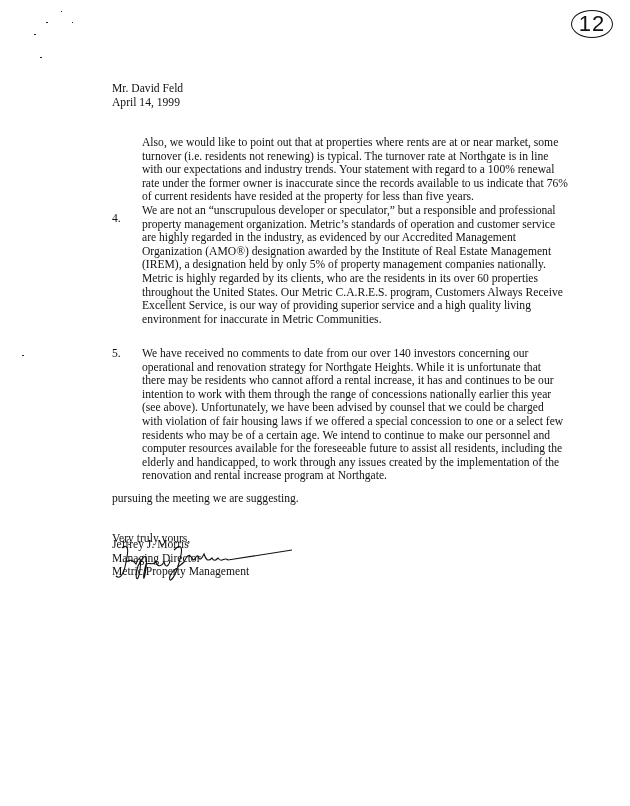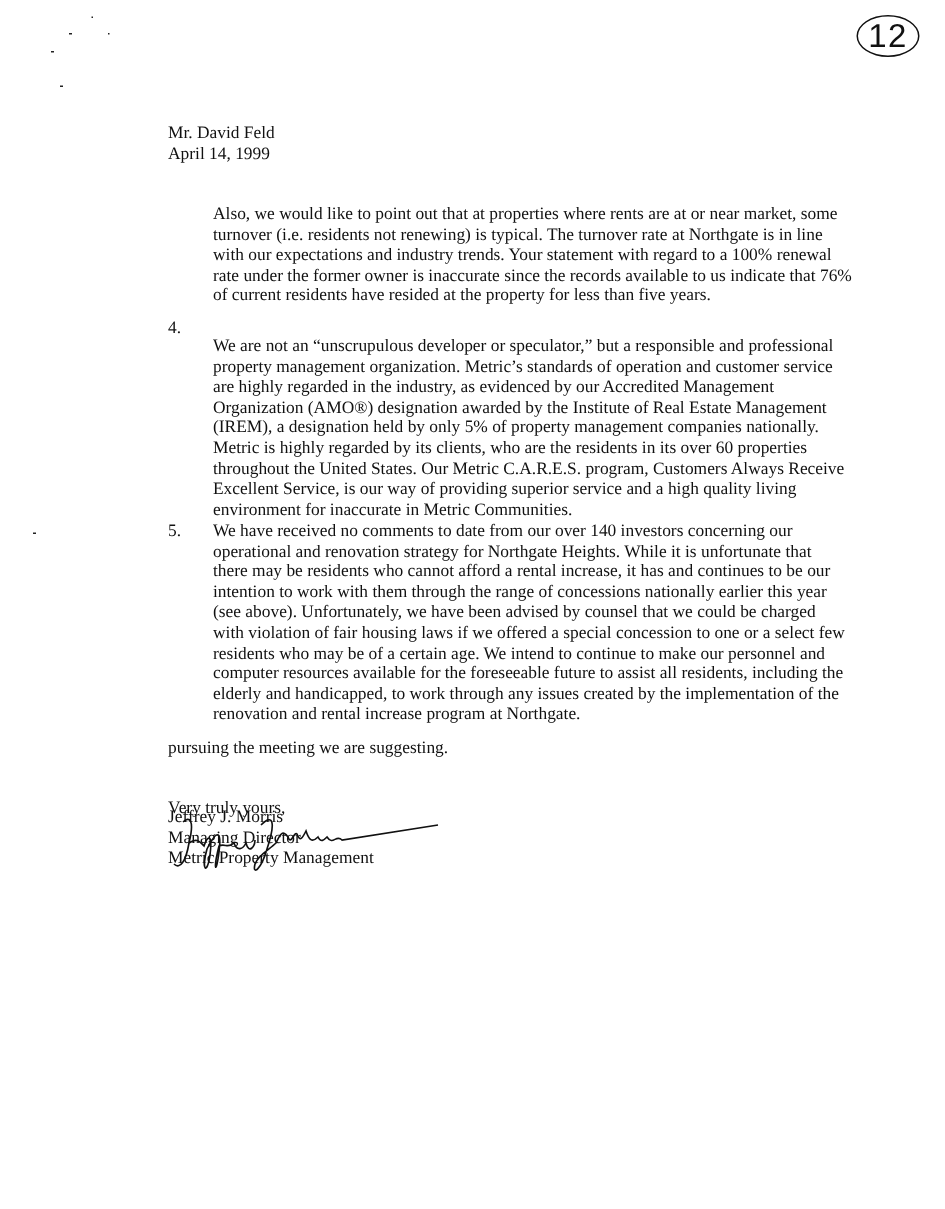--- a/index.html
+++ b/index.html
@@ -35,21 +35,21 @@
 
 <div class="indent" style="top:136px">
   <div class="line">Also, we would like to point out that at properties where rents are at or near market, some</div>
   <div class="line">turnover (i.e. residents not renewing) is typical.  The turnover rate at Northgate is in line</div>
   <div class="line">with our expectations and industry trends.  Your statement with regard to a 100% renewal</div>
   <div class="line">rate under the former owner is inaccurate since the records available to us indicate that 76%</div>
   <div class="line">of current residents have resided at the property for less than five years.</div>
 </div>
 
 <div class="num" style="top:212px">4.</div>
-<div class="indent" style="top:224px">
+<div class="indent" style="top:204px">
   <div class="line">We are not an “unscrupulous developer or speculator,” but a responsible and professional</div>
   <div class="line">property management organization. Metric’s standards of operation and customer service</div>
   <div class="line">are highly regarded in the industry, as evidenced by our Accredited Management</div>
   <div class="line">Organization (AMO®) designation awarded by the Institute of Real Estate Management</div>
   <div class="line">(IREM), a designation held by only 5% of property management companies nationally.</div>
   <div class="line">Metric is highly regarded by its clients, who are the residents in its over 60 properties</div>
   <div class="line">throughout the United States.  Our Metric C.A.R.E.S. program, Customers Always Receive</div>
   <div class="line">Excellent Service, is our way of providing superior service and a high quality living</div>
   <div class="line">environment for inaccurate in Metric Communities.</div>
 </div>

